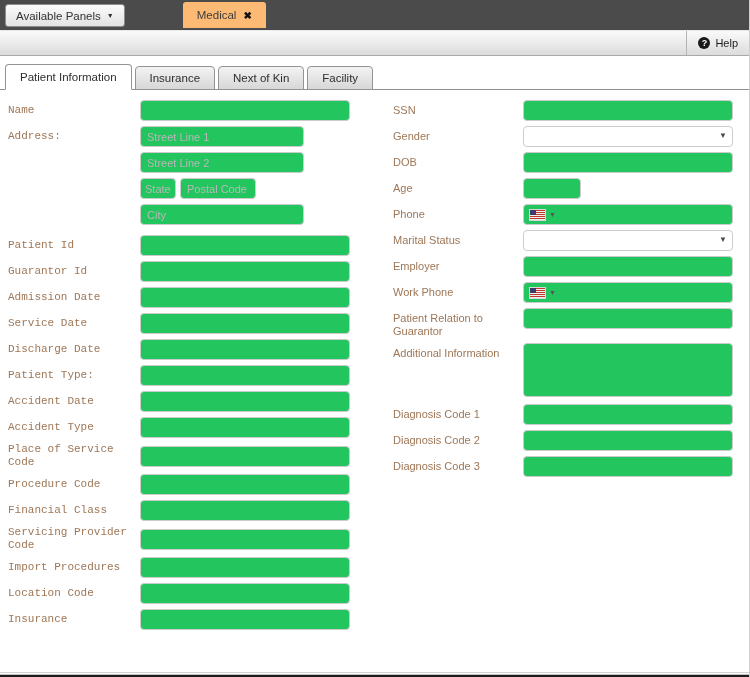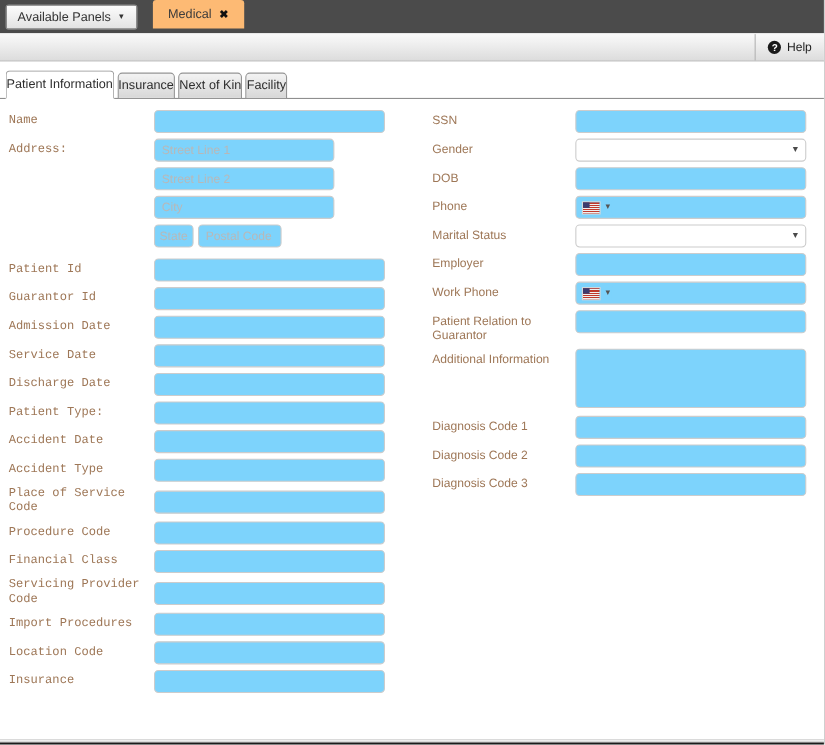--- a/index.html
+++ b/index.html
@@ -3,21 +3,21 @@
 <meta charset="utf-8">
 <style>
   * { box-sizing: border-box; margin: 0; padding: 0; }
   html, body { width: 750px; height: 677px; background: #fff; overflow: hidden; }
   body { font-family: "Liberation Sans", sans-serif; font-size: 11px; color: #444; }
 
   .window { width: 750px; height: 677px; display: flex; flex-direction: column;
             border-right: 1px solid #cfcfcf; background: #fff; }
 
   
-  .topbar { height: 30px; background: #4b4b4b; display: flex; align-items: flex-start; flex: none; }
+  .topbar { height: 30px; background: #4b4b4b; display: flex; align-items: center; flex: none; gap: 44px; }
   .avail-btn { display: inline-flex; align-items: center; gap: 6px; margin: 4px 0 3px 5px;
                height: 23px; padding: 0 10px; font-family: inherit; font-size: 11.5px; color: #333;
                background: linear-gradient(#fcfcfc, #e2e2e2); border: 1px solid #8d8d8d;
                border-radius: 3px; cursor: pointer; }
   .avail-caret { font-size: 7px; color: #333; line-height: 1; }
   .panel-tab { display: inline-flex; align-items: center; gap: 7px; margin-left: 14px;
                height: 26px; padding: 0 14px; background: #fdba74; color: #3c3c3c;
                border-radius: 3px 3px 0 0; font-size: 11.5px; cursor: pointer; }
   .panel-close { font-size: 10px; color: #111; font-weight: bold; cursor: pointer; }
 
@@ -29,39 +29,39 @@
               padding: 0 11px; border: none; border-left: 1px solid #b3b3b3;
               background: transparent; font-family: inherit; font-size: 11px; color: #1d1d1d; cursor: pointer; }
   .help-icon { width: 12px; height: 12px; border-radius: 50%; background: #1a1a1a; color: #fff;
                font-size: 9px; font-weight: bold; line-height: 12px; text-align: center; display: inline-block; }
 
   .gap { height: 8px; flex: none; background: #fff; }
 
   
   .tabstrip { flex: none; display: flex; align-items: flex-end; padding-left: 5px;
               border-bottom: 1px solid #8f8f8f; background: #fff; }
-  .tab { height: 24px; line-height: 23px; padding: 0 0; margin-right: 3px; margin-bottom: -1px;
+  .tab { height: 24px; line-height: 23px; padding: 0 14px; margin-right: 3px; margin-bottom: -1px;
          background: linear-gradient(#f3f3f3, #d7d7d7); border: 1px solid #949494;
          border-radius: 4px 4px 0 0; font-size: 11.5px; color: #2e2e2e; cursor: pointer; }
   .tab.active { height: 26px; line-height: 25px; background: #fff; border-bottom: 1px solid #fff; }
 
   
   .content { flex: 1; display: flex; padding: 10px 17px 0 8px; background: #fff; overflow: hidden; }
   .col-left { width: 342px; flex: none; }
   .col-right { width: 340px; flex: none; margin-left: 43px; }
 
   .frow { display: flex; align-items: center; margin-bottom: 5px; }
   .frow.top { align-items: flex-start; }
   .flabel { color: #9e7757; font-size: 11px; line-height: 13px; }
   .col-left  .flabel { width: 132px; flex: none; padding-right: 6px; font-family: Liberation Mono, monospace; }
   .col-right .flabel { width: 130px; flex: none; padding-right: 6px; }
   .frow.top .flabel { padding-top: 4px; }
 
   input[type=text], textarea, select, .phone-box {
-    border: 1px solid #ccc; border-radius: 4px; background: #7dd3fc;
+    border: 1px solid #ccc; border-radius: 4px; background: #22c55e;
     font-family: inherit; font-size: 11px; color: #555; }
   input[type=text] { height: 21px; padding: 0 6px; }
   input::placeholder, textarea::placeholder { color: #b8b8b8; opacity: 1; }
   .w210 { width: 210px; }
   .w164 { width: 164px; }
   .w58  { width: 58px; }
 
   .addr-stack { display: flex; flex-direction: column; }
   .addr-line { margin-bottom: 5px; display: flex; gap: 4px; }
   .st { width: 36px; padding: 0 4px !important; }
@@ -136,26 +136,26 @@
       <div class="frow top">
         <span class="flabel">Address:</span>
         <div class="addr-stack">
           <div class="addr-line">
               <input type="text" class="w164" placeholder="Street Line 1" style="">
             </div>
           <div class="addr-line">
               <input type="text" class="w164" placeholder="Street Line 2" style="">
             </div>
           <div class="addr-line">
-              <input type="text" class="w164" placeholder="City" style="">
-            </div>
-          <div class="addr-line">
             <input type="text" class="st" placeholder="State" style="">
             <input type="text" class="pc" placeholder="Postal Code" style="">
           </div>
+          <div class="addr-line">
+              <input type="text" class="w164" placeholder="City" style="">
+            </div>
         </div>
       </div>
 
       <div class="frow">
         <span class="flabel">Patient Id</span>
         <input type="text" class="w210" style="">
       </div>
       <div class="frow">
         <span class="flabel">Guarantor Id</span>
         <input type="text" class="w210" style="">
@@ -227,20 +227,24 @@
           <select><option></option></select>
           <span class="sel-caret">▼</span>
         </div>
       </div>
 
       <div class="frow">
         <span class="flabel">DOB</span>
         <input type="text" class="w210" style="">
       </div>
 
+      <div class="frow">
+        <span class="flabel">Age</span>
+        <input type="text" class="w58" style="">
+      </div>
 
       <div class="frow">
         <span class="flabel">Phone</span>
         <div class="phone-box">
           <span class="flag"></span>
           <span class="flag-caret">▼</span>
           <input type="text" style="">
         </div>
       </div>
 

